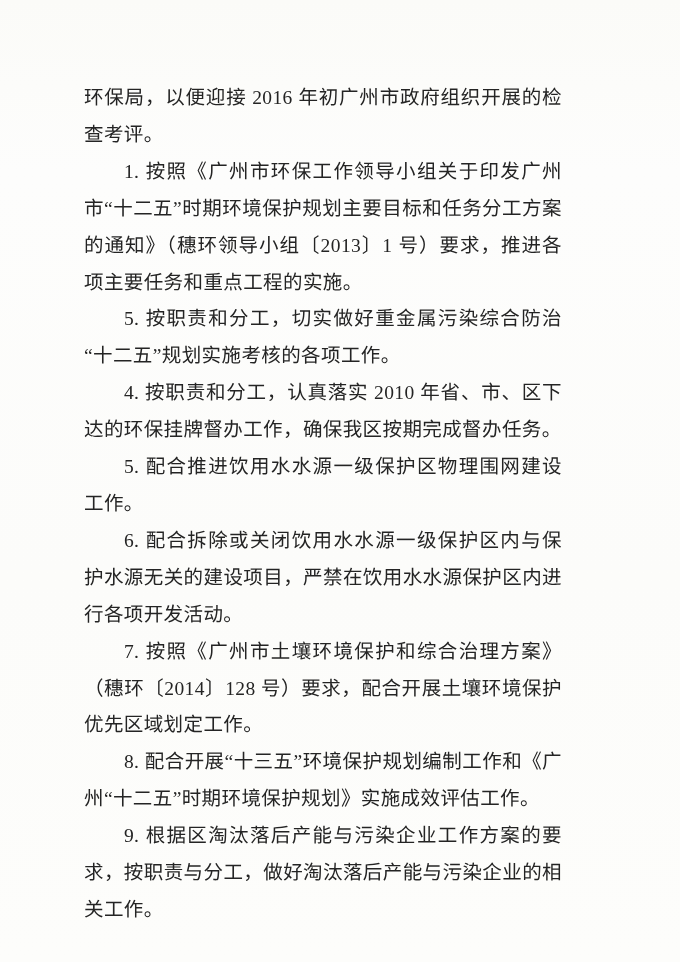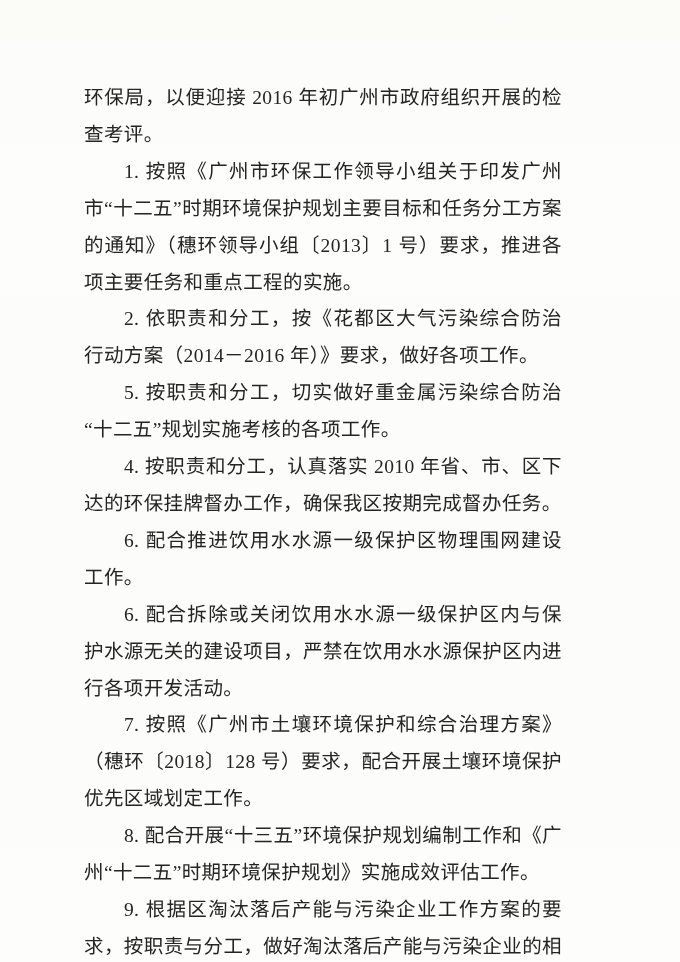--- a/index.html
+++ b/index.html
@@ -44,24 +44,23 @@
 </style>
 </head>
 <body>
 
 <div class="scan-surface"></div>
 
 <div class="page">
   <div class="body-text">
     <p>环保局，以便迎接 2016 年初广州市政府组织开展的检查考评。</p>
     <p class="indent">1. 按照《广州市环保工作领导小组关于印发广州市“十二五”时期环境保护规划主要目标和任务分工方案的通知》（穗环领导小组〔2013〕1 号）要求，推进各项主要任务和重点工程的实施。</p>
-    <p class="indent">2. 依职责和分工，按《花都区大气污染综合防治行动方案（2014－2016 年）》要求，做好各项工作。</p>
     <p class="indent">5. 按职责和分工，切实做好重金属污染综合防治“十二五”规划实施考核的各项工作。</p>
     <p class="indent">4. 按职责和分工，认真落实 2010 年省、市、区下达的环保挂牌督办工作，确保我区按期完成督办任务。</p>
-    <p class="indent">6. 配合推进饮用水水源一级保护区物理围网建设工作。</p>
+    <p class="indent">5. 配合推进饮用水水源一级保护区物理围网建设工作。</p>
     <p class="indent">6. 配合拆除或关闭饮用水水源一级保护区内与保护水源无关的建设项目，严禁在饮用水水源保护区内进行各项开发活动。</p>
-    <p class="indent">7. 按照《广州市土壤环境保护和综合治理方案》（穗环〔2018〕128 号）要求，配合开展土壤环境保护优先区域划定工作。</p>
+    <p class="indent">7. 按照《广州市土壤环境保护和综合治理方案》（穗环〔2014〕128 号）要求，配合开展土壤环境保护优先区域划定工作。</p>
     <p class="indent">8. 配合开展“十三五”环境保护规划编制工作和《广州“十二五”时期环境保护规划》实施成效评估工作。</p>
     <p class="indent">9. 根据区淘汰落后产能与污染企业工作方案的要求，按职责与分工，做好淘汰落后产能与污染企业的相关工作。</p>
 
   </div>
 
 </div>
 
 </body></html>

